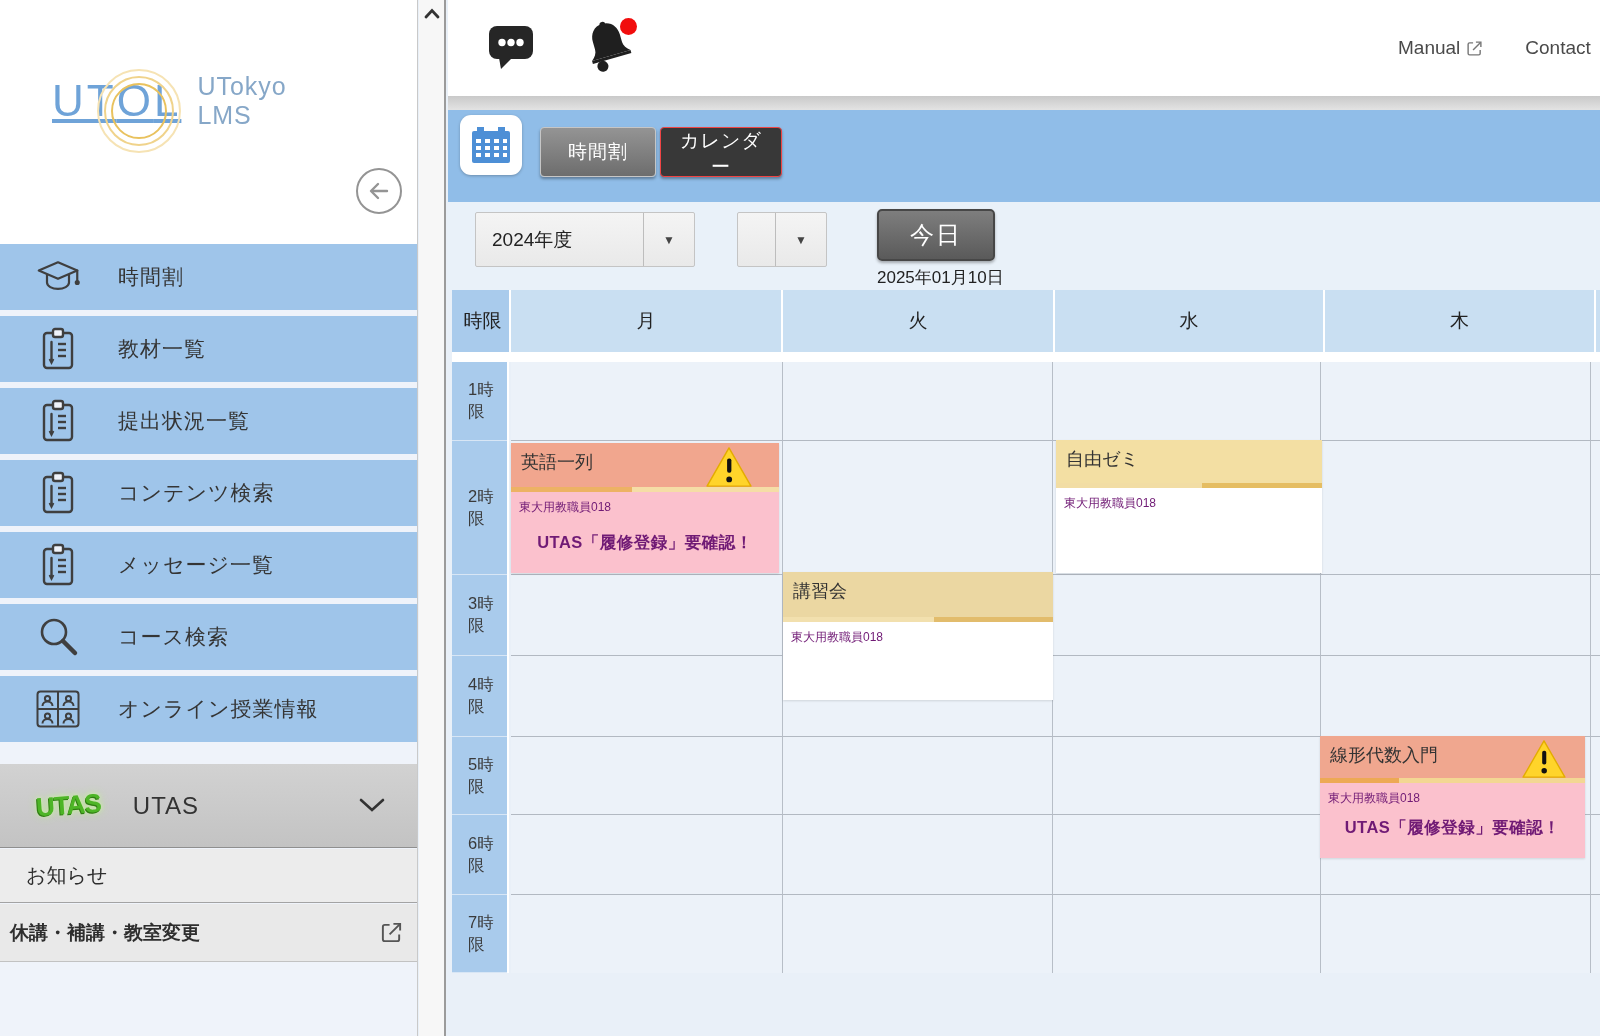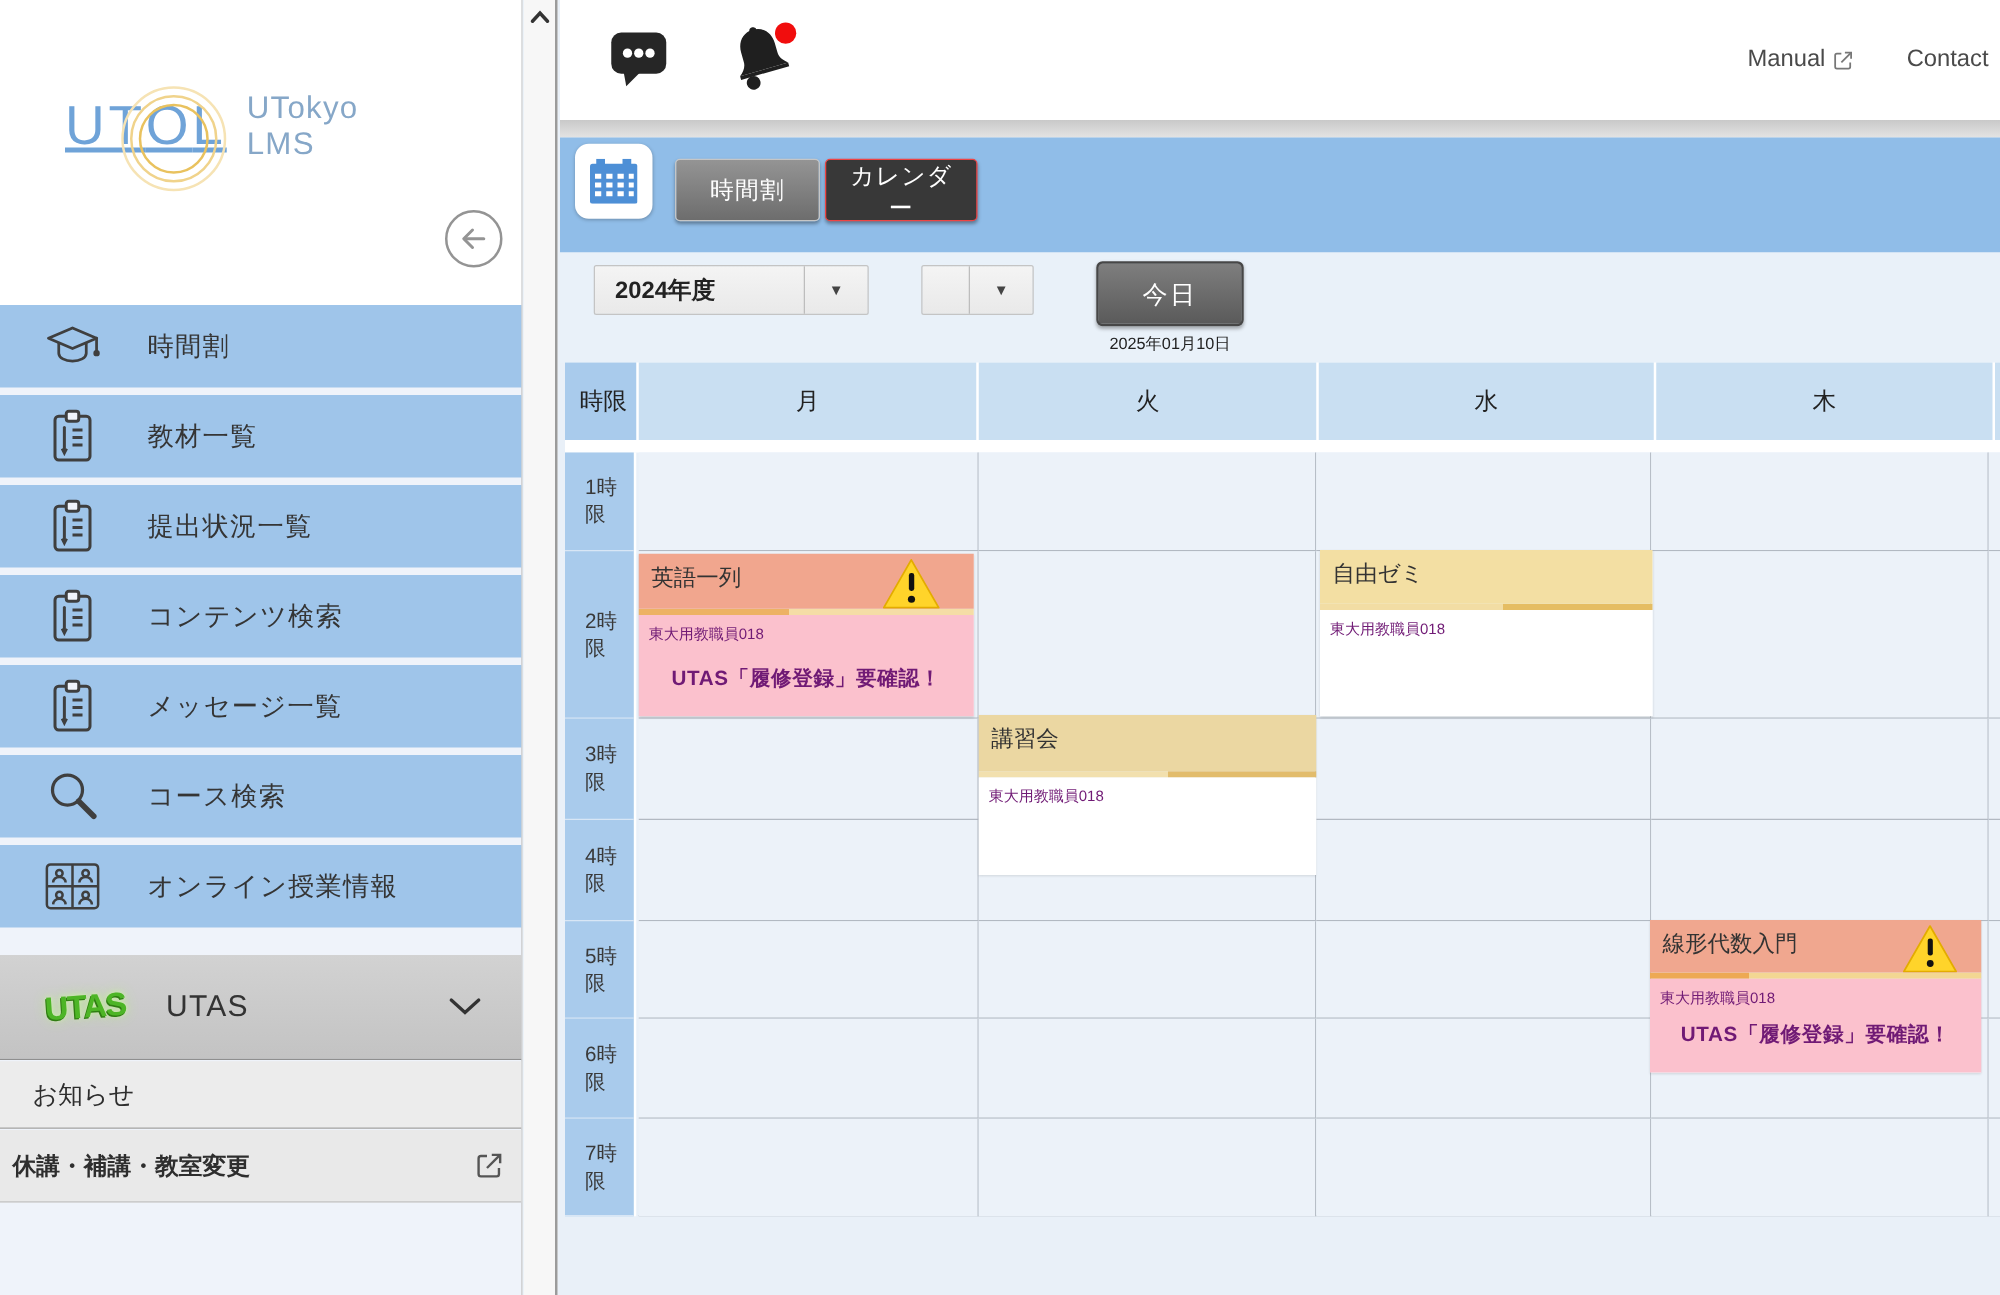--- a/index.html
+++ b/index.html
@@ -48,29 +48,29 @@
 
   
   .bluebar { position:absolute; left:0; top:110px; width:100%; height:92px; background:#90bde8; }
   .cal-btn { position:absolute; left:12px; top:5px; width:62px; height:60px; background:#fff; border-radius:11px; box-shadow:0 1px 3px rgba(0,0,0,.25); display:flex; align-items:center; justify-content:center; cursor:pointer; }
   .tab { position:absolute; top:17px; height:50px; border-radius:4px; color:#fff; font-size:19px; letter-spacing:1px; padding:0 16px; cursor:pointer; box-shadow:0 2px 3px rgba(0,0,0,.35); font-family:inherit; }
   .tab-active { left:92px; width:116px; background:linear-gradient(#949494,#6d6d6d); border:1px solid #c6c6c6; }
   .tab-dark { left:212px; width:122px; background:#383838; border:1px solid #ef4444; }
 
   
   .controls { position:absolute; left:0; top:202px; width:100%; height:88px; background:#e9f1f9; }
-  .select { position:absolute; top:10px; height:40px; background:linear-gradient(#f4f4f4,#e9e9e9); border:1px solid #c4c4c4; border-radius:2px; display:flex; align-items:center; cursor:pointer;font-weight:bold; }
+  .select { position:absolute; top:10px; height:55px; background:linear-gradient(#f4f4f4,#e9e9e9); border:1px solid #c4c4c4; border-radius:2px; display:flex; align-items:center; cursor:pointer; }
   .sel-year { left:27px; width:220px; }
   .sel-term { left:289px; width:90px; }
   .sel-text { flex:1; padding-left:16px; font-size:19px; color:#222; }
   .sel-div { width:1px; align-self:stretch; background:#bdbdbd; }
   .sel-arrow { width:50px; text-align:center; font-size:12px; color:#444; }
   .today-wrap { position:absolute; left:429px; top:7px; width:118px; text-align:center; }
-  .today-btn { width:118px; height:52px; background:linear-gradient(#7e7e7e,#5a5a5a); border:2px solid #474747; border-radius:5px; color:#fff; font-size:20px; letter-spacing:2px; cursor:pointer; box-shadow:0 2px 3px rgba(0,0,0,.3); font-family:inherit; }
-  .today-date { margin-top:5px; font-size:13px; color:#222; white-space:nowrap; }
+  .today-btn { width:118px; height:52px; background:linear-gradient(#7e7e7e,#5a5a5a); border:2px solid #474747; border-radius:5px; color:#fff; font-size:24px; letter-spacing:2px; cursor:pointer; box-shadow:0 2px 3px rgba(0,0,0,.3); font-family:inherit; }
+  .today-date { margin-top:5px; font-size:17px; color:#222; white-space:nowrap; }
 
   
   .tt-head { position:absolute; left:452px; top:290px; width:1148px; height:72px; background:#ffffff; display:flex; gap:2px; padding-bottom:10px; }
   .tt-head .hc { height:62px; display:flex; align-items:center; justify-content:center; font-size:19px; color:#222; }
   .hc-corner { width:57px; background:#a9cbec; font-size:15px; color:#333; justify-content:flex-start; padding-left:4px; }
   .hc-d1 { width:270px; background:#c9dff2; }
   .hc-d2 { width:270px; background:#c9dff2; }
   .hc-d3 { width:268px; background:#c9dff2; }
   .hc-d4 { width:269px; background:#c9dff2; }
   .hc-d5 { flex:1; background:#c9dff2; }

